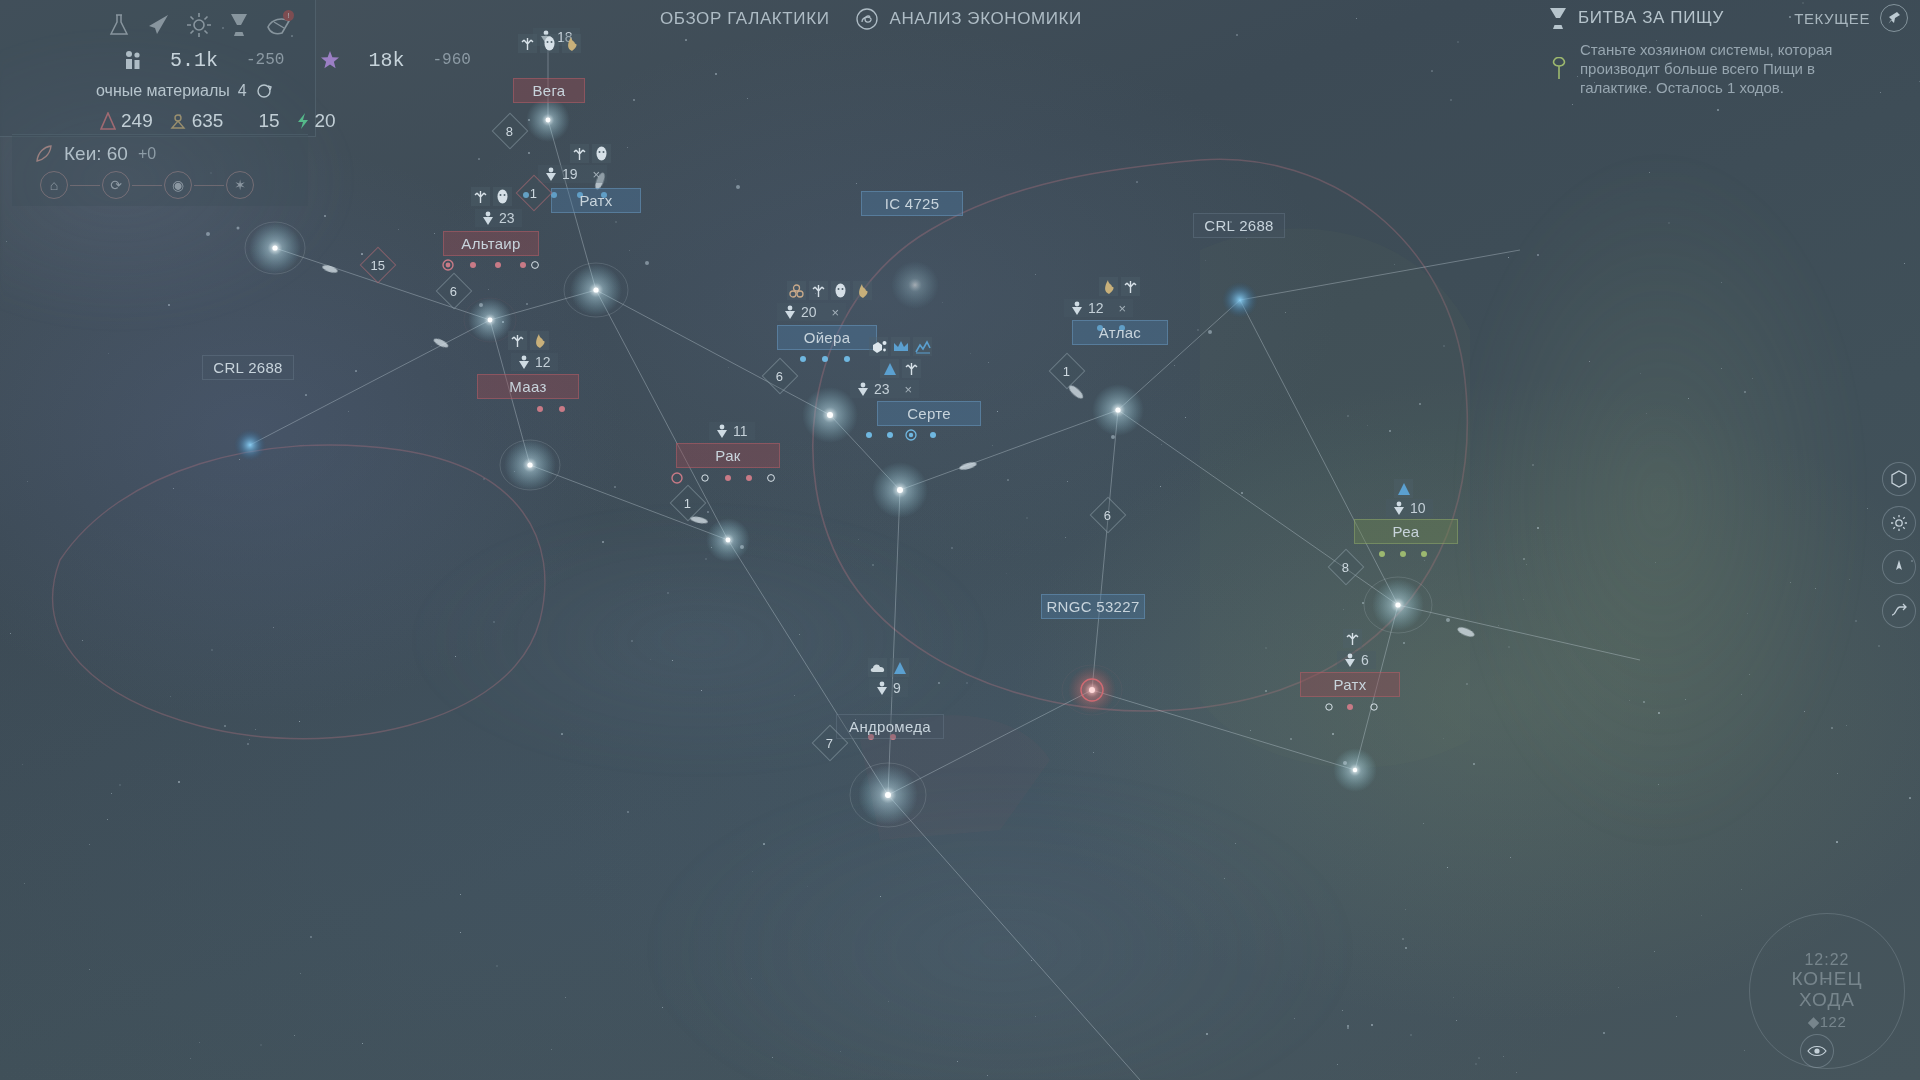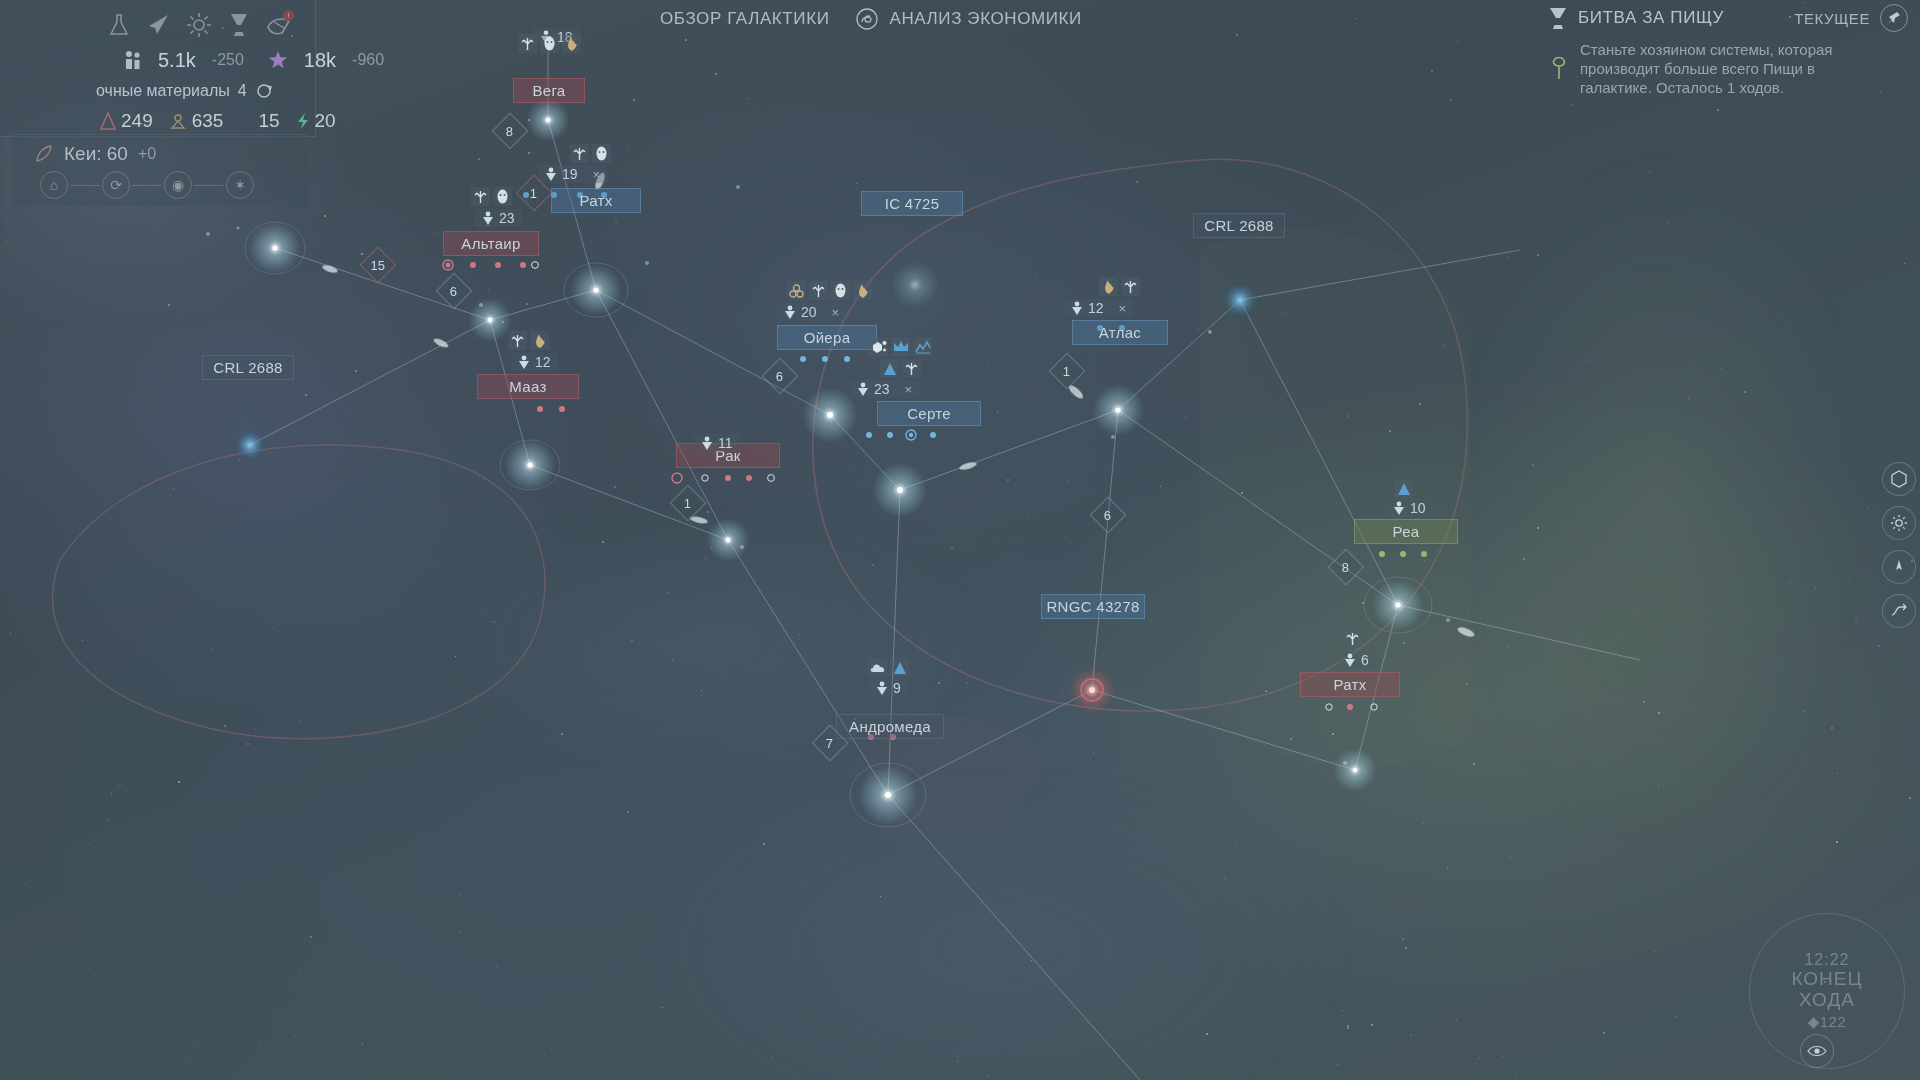--- a/index.html
+++ b/index.html
@@ -49,23 +49,23 @@
     background: rgba(60,76,88,0.42);
     border-right: 1px solid rgba(150,170,185,0.18);
     border-bottom: 1px solid rgba(150,170,185,0.18);
   }
   .res-iconrow {
     display: flex; align-items: center; gap: 16px;
     padding: 12px 16px 6px 108px; height: 44px;
   }
   .res-iconrow .gicon { opacity: .55; }
   .res-row2 {
-    display: flex; align-items: center; gap: 16px;
+    display: flex; align-items: center; gap: 28px;
     padding: 2px 10px 2px 124px; height: 32px;
-    font-size: 20px; color: #c6d3da;
+    font-size: 20px; color: #c6d3da; font-family: Liberation Mono, monospace;
   }
   .res-row2 .sub { font-size: 16px; color: #8c9aa4; }
   .res-row3 {
     padding: 2px 10px 2px 96px; height: 30px;
     font-size: 16px; color: #b7c5cd; display: flex; align-items: center; gap: 8px;
   }
   .res-row4 {
     display: flex; align-items: center; gap: 6px;
     padding: 2px 10px 2px 100px; height: 30px;
     font-size: 19px; color: #c2cfd6;
@@ -692,21 +692,21 @@
       <div class="sys-label blue" style="left: 861px; top: 191px; width: 102px;">IC 4725</div>
       <div class="sys-label plain" style="left: 1193px; top: 213px; width: 92px;">CRL 2688</div>
       <div class="sys-label red" style="left: 443px; top: 231px; width: 96px;">Альтаир</div>
       <div class="sys-label blue" style="left: 1072px; top: 320px; width: 96px;">Атлас</div>
       <div class="sys-label blue" style="left: 777px; top: 325px; width: 100px;">Ойера</div>
       <div class="sys-label plain" style="left: 202px; top: 355px; width: 92px;">CRL 2688</div>
       <div class="sys-label red" style="left: 477px; top: 374px; width: 102px;">Мааз</div>
       <div class="sys-label blue" style="left: 849px; top: 401px; width: 104px; margin-left: 28px;">Серте</div>
       <div class="sys-label red" style="left: 676px; top: 443px; width: 104px;">Рак</div>
       <div class="sys-label green" style="left: 1354px; top: 519px; width: 104px;">Реа</div>
-      <div class="sys-label blue" style="left: 1041px; top: 594px; width: 104px;">RNGC 43278</div>
+      <div class="sys-label blue" style="left: 1041px; top: 594px; width: 104px;">RNGC 53227</div>
       <div class="sys-label red" style="left: 1300px; top: 672px; width: 100px;">Ратх</div>
       <div class="sys-label plain" style="left: 836px; top: 701px; width: 108px; margin-top: 13px;">Андромеда</div>
       <div class="pop-chip" style="left: 533px; top: 28px;">
         <span>
           <svg width="12" height="15" viewBox="0 0 12 15">
             <circle cx="6" cy="3" r="2.4" fill="#cfdbe3"></circle>
             <path d="M1 6 H11 L6 14 Z" fill="#cfdbe3"></path>
           </svg>
         </span>
         <span>18</span>
@@ -762,21 +762,21 @@
       <div class="pop-chip" style="left: 850px; top: 380px;">
         <span>
           <svg width="12" height="15" viewBox="0 0 12 15">
             <circle cx="6" cy="3" r="2.4" fill="#cfdbe3"></circle>
             <path d="M1 6 H11 L6 14 Z" fill="#cfdbe3"></path>
           </svg>
         </span>
         <span>23</span>
         <span class="x">×</span>
       </div>
-      <div class="pop-chip" style="left: 694px; top: 422px; margin-top: 12px;">
+      <div class="pop-chip" style="left: 709px; top: 422px;">
         <span>
           <svg width="12" height="15" viewBox="0 0 12 15">
             <circle cx="6" cy="3" r="2.4" fill="#cfdbe3"></circle>
             <path d="M1 6 H11 L6 14 Z" fill="#cfdbe3"></path>
           </svg>
         </span>
         <span>11</span>
       </div>
       <div class="pop-chip" style="left: 869px; top: 679px;">
         <span>

